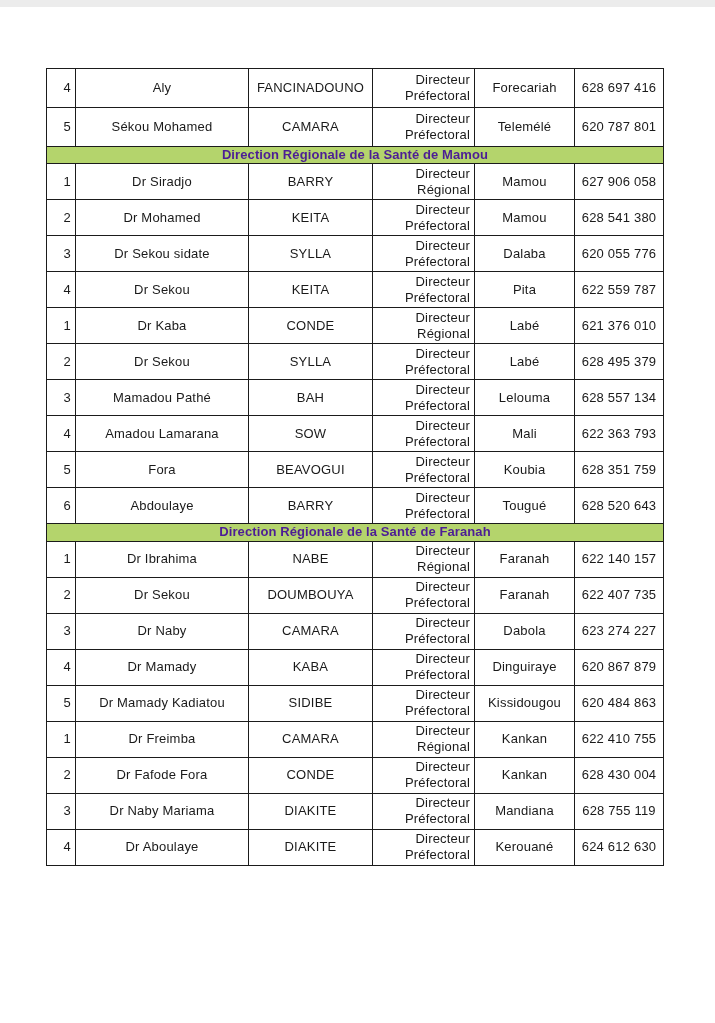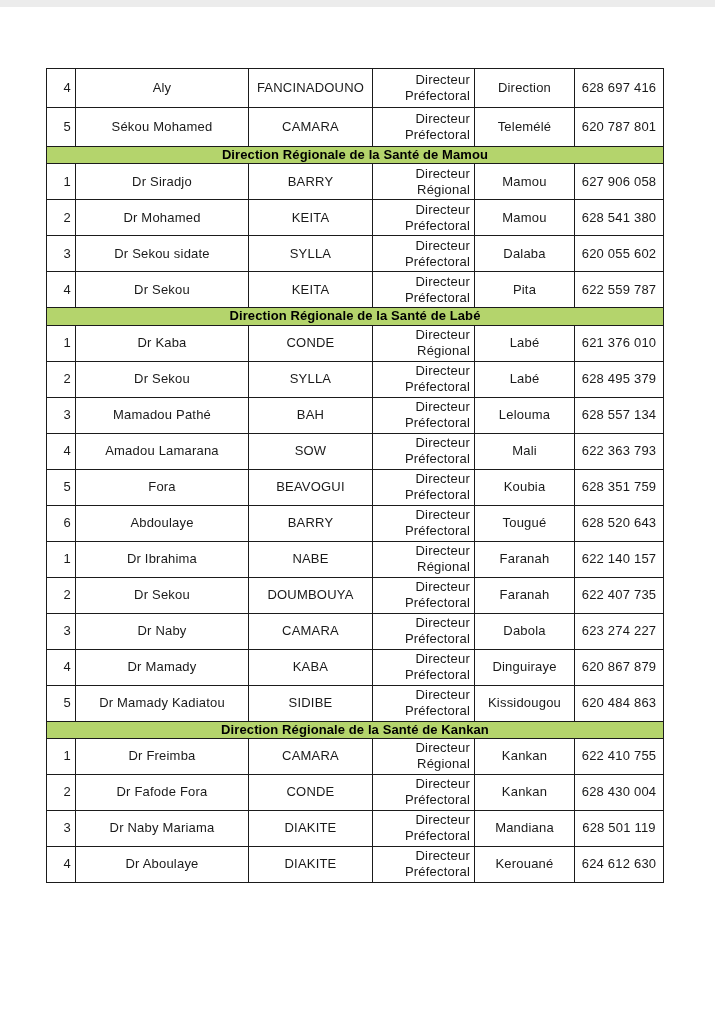--- a/index.html
+++ b/index.html
@@ -47,21 +47,21 @@
   td.title { text-align: right; }
   td.loc { text-align: center; }
   td.phone { text-align: center; white-space: nowrap; letter-spacing: 0.3px; margin-left: 27px; }
   tr.section td {
     background: #b4d46c;
     text-align: center;
     font-weight: bold;
     font-size: 13px;
     height: 14px;
     padding: 0 2px;
-    color: #000000;
+    color: #4c1d95;
     letter-spacing: 0.1px;
   }
   col.c-num   { width: 29px; }
   col.c-fname { width: 173px; }
   col.c-lname { width: 124px; }
   col.c-title { width: 102px; }
   col.c-loc   { width: 100px; }
   col.c-phone { width: 89px; }
 </style>
 </head>
@@ -77,21 +77,21 @@
       <col class="c-title">
         <col class="c-loc">
         <col class="c-phone">
     </colgroup>
     <tbody>
         <tr class="data tall">
           <td class="num">4</td>
           <td class="fname">Aly</td>
           <td class="lname">FANCINADOUNO</td>
           <td class="title">Directeur Préfectoral</td>
-          <td class="loc">Direction</td>
+          <td class="loc">Forecariah</td>
           <td class="phone">628 697 416</td>
         </tr>
         <tr class="data tall">
           <td class="num">5</td>
           <td class="fname">Sékou Mohamed</td>
           <td class="lname">CAMARA</td>
           <td class="title">Directeur Préfectoral</td>
           <td class="loc">Telemélé</td>
           <td class="phone">620 787 801</td>
         </tr>
@@ -113,32 +113,29 @@
           <td class="title">Directeur Préfectoral</td>
           <td class="loc">Mamou</td>
           <td class="phone">628 541 380</td>
         </tr>
         <tr class="data">
           <td class="num">3</td>
           <td class="fname">Dr Sekou sidate</td>
           <td class="lname">SYLLA</td>
           <td class="title">Directeur Préfectoral</td>
           <td class="loc">Dalaba</td>
-          <td class="phone">620 055 602</td>
+          <td class="phone">620 055 776</td>
         </tr>
         <tr class="data">
           <td class="num">4</td>
           <td class="fname">Dr Sekou</td>
           <td class="lname">KEITA</td>
           <td class="title">Directeur Préfectoral</td>
           <td class="loc">Pita</td>
           <td class="phone">622 559 787</td>
-        </tr>
-        <tr class="section">
-          <td colspan="6">Direction Régionale de la Santé de Labé</td>
         </tr>
         <tr class="data">
           <td class="num">1</td>
           <td class="fname">Dr Kaba</td>
           <td class="lname">CONDE</td>
           <td class="title">Directeur Régional</td>
           <td class="loc">Labé</td>
           <td class="phone">621 376 010</td>
         </tr>
         <tr class="data">
@@ -174,20 +171,23 @@
           <td class="phone">628 351 759</td>
         </tr>
         <tr class="data">
           <td class="num">6</td>
           <td class="fname">Abdoulaye</td>
           <td class="lname">BARRY</td>
           <td class="title">Directeur Préfectoral</td>
           <td class="loc">Tougué</td>
           <td class="phone">628 520 643</td>
         </tr>
+        <tr class="section">
+          <td colspan="6">Direction Régionale de la Santé de Faranah</td>
+        </tr>
         <tr class="data">
           <td class="num">1</td>
           <td class="fname">Dr Ibrahima</td>
           <td class="lname">NABE</td>
           <td class="title">Directeur Régional</td>
           <td class="loc">Faranah</td>
           <td class="phone">622 140 157</td>
         </tr>
         <tr class="data">
           <td class="num">2</td>
@@ -214,23 +214,20 @@
           <td class="phone">620 867 879</td>
         </tr>
         <tr class="data">
           <td class="num">5</td>
           <td class="fname">Dr Mamady Kadiatou</td>
           <td class="lname">SIDIBE</td>
           <td class="title">Directeur Préfectoral</td>
           <td class="loc">Kissidougou</td>
           <td class="phone">620 484 863</td>
         </tr>
-        <tr class="section">
-          <td colspan="6">Direction Régionale de la Santé de Kankan</td>
-        </tr>
         <tr class="data">
           <td class="num">1</td>
           <td class="fname">Dr Freimba</td>
           <td class="lname">CAMARA</td>
           <td class="title">Directeur Régional</td>
           <td class="loc">Kankan</td>
           <td class="phone">622 410 755</td>
         </tr>
         <tr class="data">
           <td class="num">2</td>
@@ -239,21 +236,21 @@
           <td class="title">Directeur Préfectoral</td>
           <td class="loc">Kankan</td>
           <td class="phone">628 430 004</td>
         </tr>
         <tr class="data">
           <td class="num">3</td>
           <td class="fname">Dr Naby Mariama</td>
           <td class="lname">DIAKITE</td>
           <td class="title">Directeur Préfectoral</td>
           <td class="loc">Mandiana</td>
-          <td class="phone">628 501 119</td>
+          <td class="phone">628 755 119</td>
         </tr>
         <tr class="data">
           <td class="num">4</td>
           <td class="fname">Dr Aboulaye</td>
           <td class="lname">DIAKITE</td>
           <td class="title">Directeur Préfectoral</td>
           <td class="loc">Kerouané</td>
           <td class="phone">624 612 630</td>
         </tr>
       </tbody>

